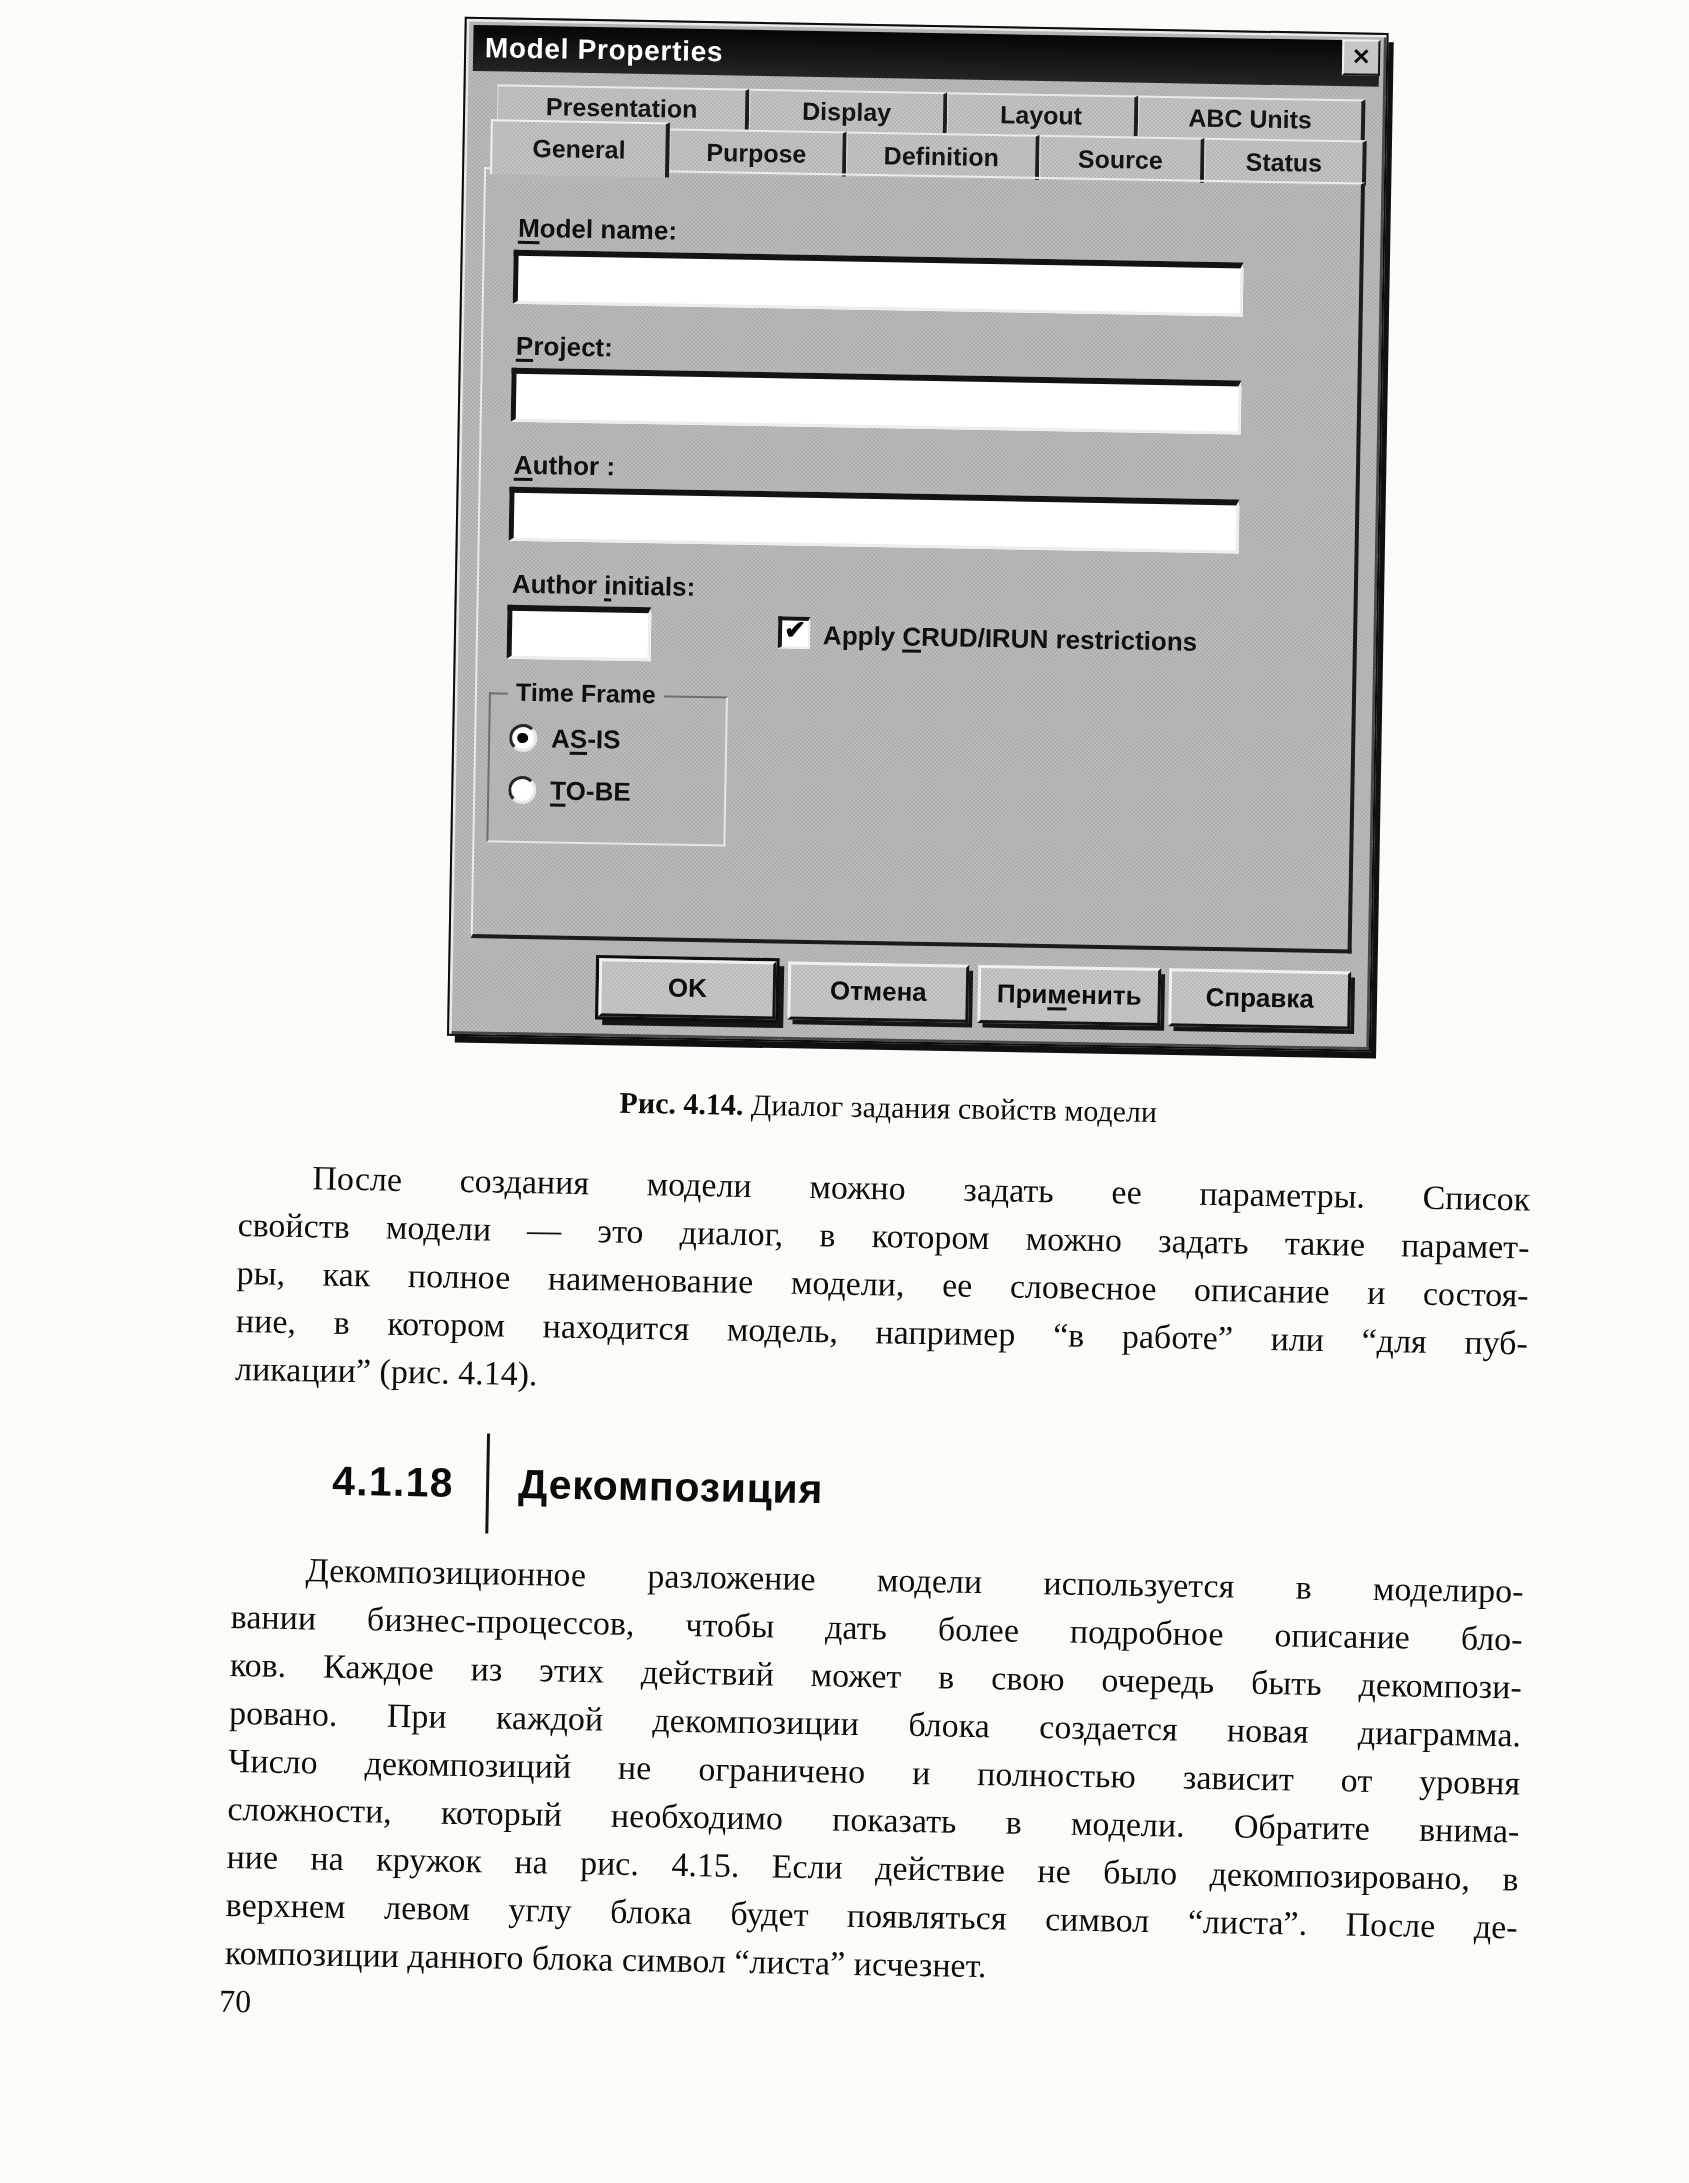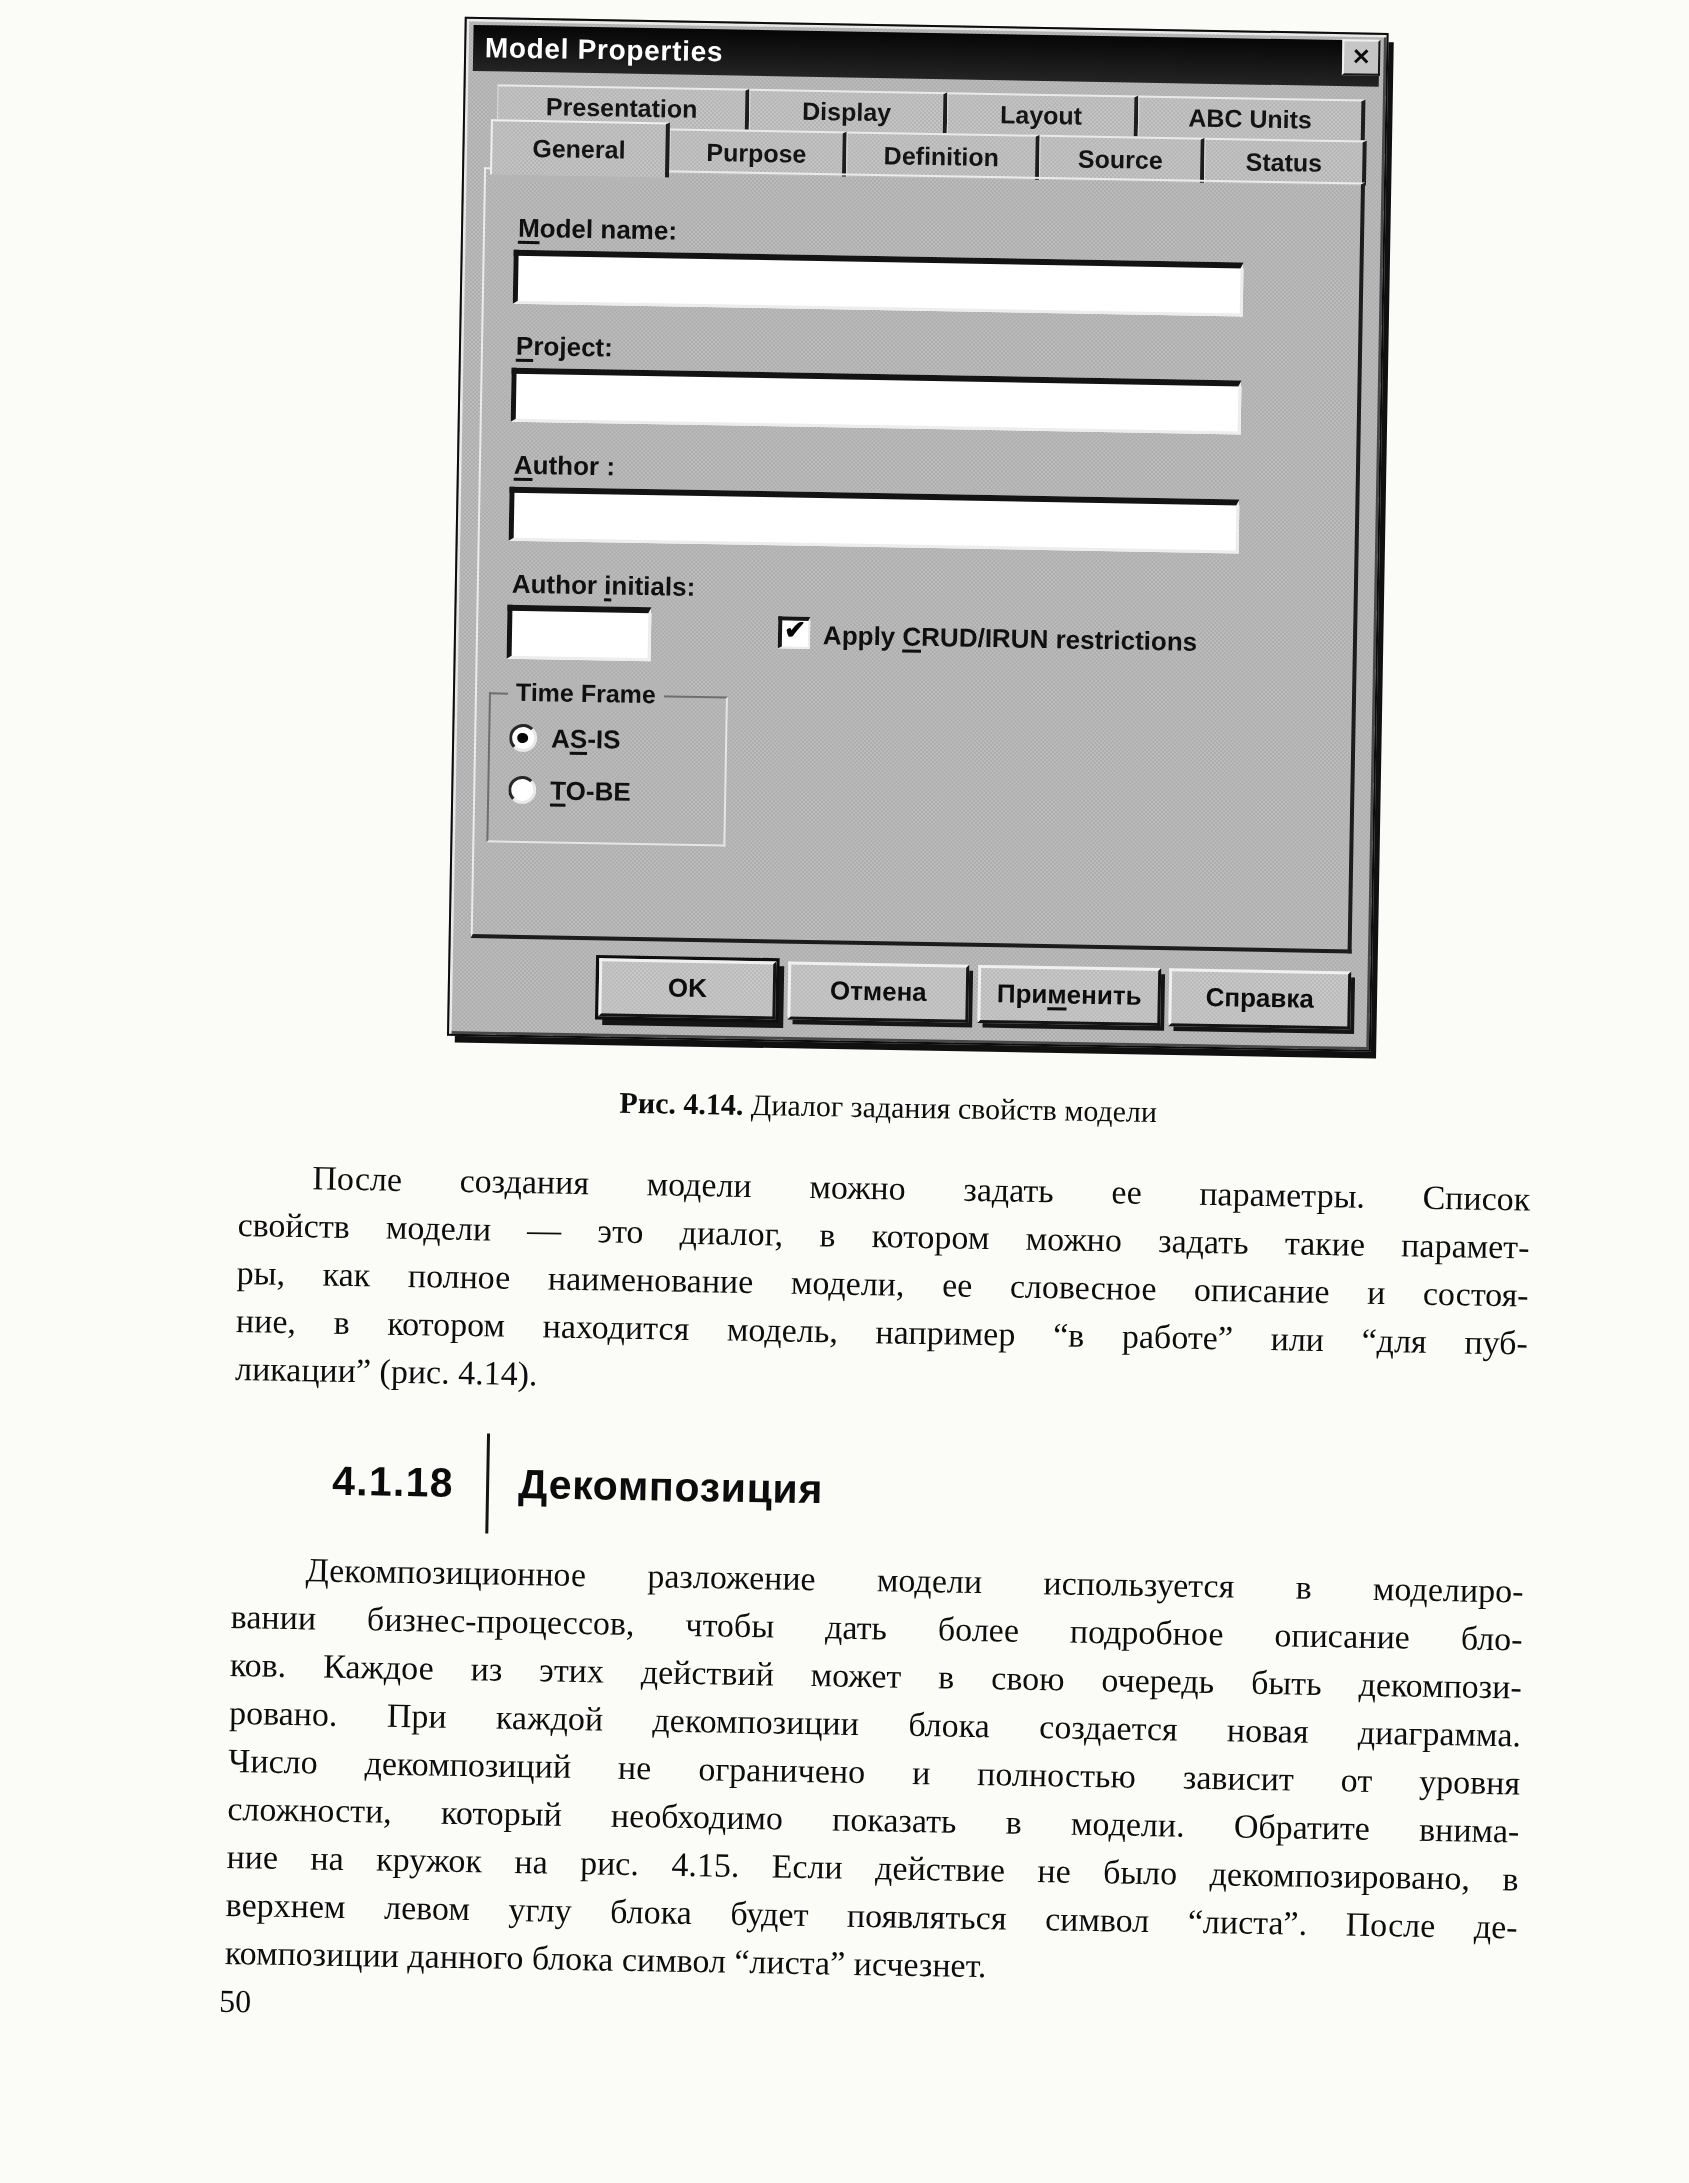--- a/index.html
+++ b/index.html
@@ -248,16 +248,16 @@
     <div class="tline">вании бизнес-процессов, чтобы дать более подробное описание бло-</div>
     <div class="tline">ков. Каждое из этих действий может в свою очередь быть декомпози-</div>
     <div class="tline">ровано. При каждой декомпозиции блока создается новая диаграмма.</div>
     <div class="tline">Число декомпозиций не ограничено и полностью зависит от уровня</div>
     <div class="tline">сложности, который необходимо показать в модели. Обратите внима-</div>
     <div class="tline">ние на кружок на рис. 4.15. Если действие не было декомпозировано, в</div>
     <div class="tline">верхнем левом углу блока будет появляться символ “листа”. После де-</div>
     <div class="tline last">композиции данного блока символ “листа” исчезнет.</div>
   </div>
 
-  <div class="pagenum">50</div>
+  <div class="pagenum">70</div>
 
 </div>
 
 
 </body></html>

